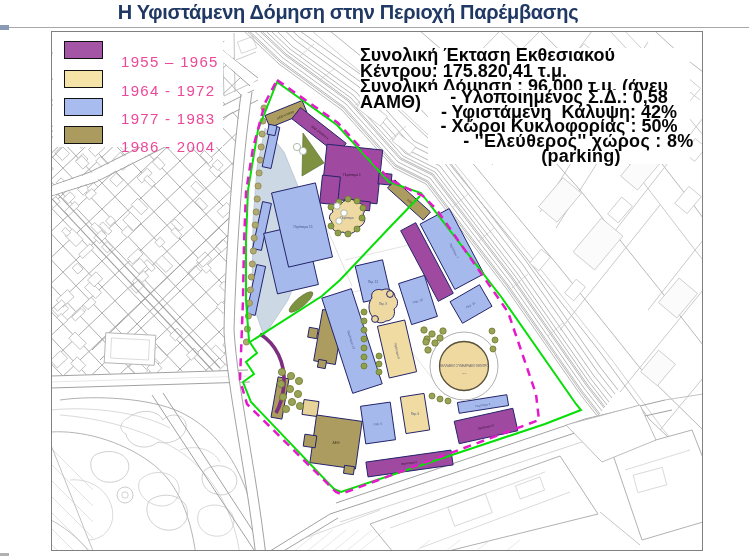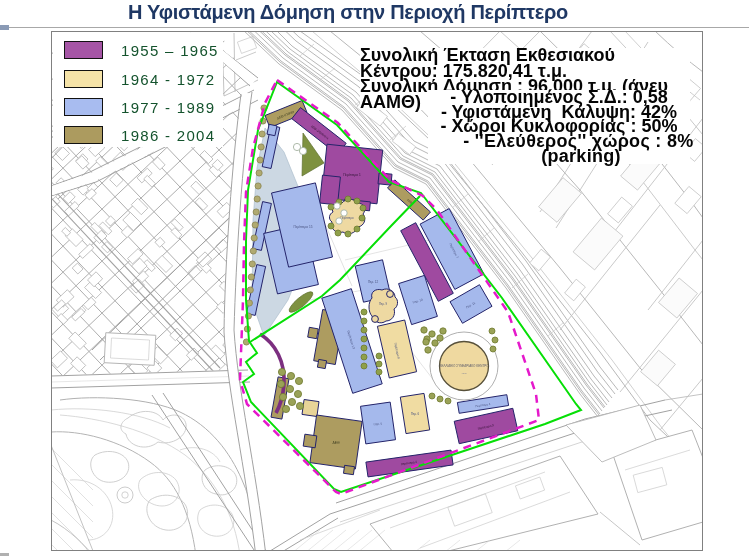--- a/index.html
+++ b/index.html
@@ -2,21 +2,21 @@
 <html><head><meta charset="utf-8">
 <style>
   html,body { margin:0; padding:0; background:#ffffff; width:749px; height:558px; overflow:hidden;
              font-family:"Liberation Sans", sans-serif; }
   .title { position:absolute; left:0; top:1px; width:696px; text-align:center;
            font-size:20px; font-weight:bold; color:#1f3864; letter-spacing:-0.3px; }
   .hline { position:absolute; left:0; top:27px; width:749px; height:1px; background:#a8a8a8; }
   .hmark { position:absolute; left:0; top:25px; width:9px; height:5px; background:#8a9ab5; }
   .legend { position:absolute; left:53px; top:33px; width:170px; height:114px; background:#ffffff; }
   .sw { position:absolute; left:11px; width:37px; height:16px; border:1.6px solid #111111; }
-  .lt { position:absolute; left:68px; font-size:15px; letter-spacing:1.3px; color:#14532d; white-space:nowrap; }
+  .lt { position:absolute; left:68px; font-size:15px; letter-spacing:1.3px; color:#ec4899; white-space:nowrap;margin-top:11px; }
   .info { position:absolute; background:#ffffff; color:#050505; font-weight:bold; font-size:18px; }
   .map { position:absolute; left:0; top:0; }
 </style></head>
 <body>
 <svg class="map" width="749" height="558" viewBox="0 0 749 558">
 <rect x="0" y="0" width="749" height="558" fill="#ffffff"></rect>
 <defs>
 <clipPath id="mapclip">
         <rect x="51.5" y="31.5" width="651" height="519"></rect>
       </clipPath>
@@ -447,28 +447,28 @@
 <circle cx="339.0" cy="221.0" r="3.2" fill="#ffffff" stroke="#a5b2a0" stroke-width="0.9"></circle>
 <path d="M277,82 L337,125 L389,182 L421,193 L502,298 L576,404 L581,410 L545,424 L341,492 L334,489 L251,402 L243,382 L254,374 L246,362 L257,353 L249,341 L246,300 L246,240 L248,190 L258,130 Z" fill="none" stroke="#06df06" stroke-width="2.0"></path>
 <path d="M420,196 L391,226 L340,280 L322,296 L250,342" fill="none" stroke="#06df06" stroke-width="2.0"></path>
 <path d="M277,80 L338,123 L390,180 L423,196 L437,210 L508,312 L536,394 L539,420 L341,494 L336,492 L247,404 L240,380 L243,300 L244,244 L246,192 L253,148 L265,103 Z" fill="none" stroke="#e519cb" stroke-width="2.5" stroke-dasharray="8 6"></path>
 </g>
 <rect x="51.5" y="31.5" width="651" height="519" fill="none" stroke="#808080" stroke-width="1"></rect>
 </svg>
 <div class="hline"></div>
 <div class="hmark"></div>
 <div style="position:absolute; left:0; top:553px; width:9px; height:3px; background:#b0b0b0;"></div>
-<div class="title">Η Υφιστάμενη Δόμηση στην Περιοχή Περίπτερο</div>
+<div class="title">Η Υφιστάμενη Δόμηση στην Περιοχή Παρέμβασης</div>
 <div class="legend">
   <div class="sw" style="top:8px;  background:#a555a5;"></div>
     <div class="lt" style="top:9px;">1955 – 1965</div>
   <div class="sw" style="top:37px; background:#f5e3a8;"></div>
     <div class="lt" style="top:38px;">1964 - 1972</div>
   <div class="sw" style="top:65px; background:#a8bcf0;"></div>
-    <div class="lt" style="top:66px;">1977 - 1989</div>
+    <div class="lt" style="top:66px;">1977 - 1983</div>
   <div class="sw" style="top:93px; background:#ac9b5f;"></div>
     <div class="lt" style="top:94px;">1986 - 2004</div>
 </div>
 <div class="info" style="left:360px; top:48px; width:330px; line-height:15.5px;">
   Συνολική Έκταση Εκθεσιακού Κέντρου: 175.820,41 τ.μ.<br>
   Συνολική Δόμηση : 96.000 τ.μ. (άνευ ΑΑΜΘ)
 </div>
 <div class="info" style="left:428px; top:90px; width:262px; text-align:center; line-height:14.7px;">
   - Υλοποιημένος Σ.Δ.: 0,58<br>
   - Υφιστάμενη&nbsp; Κάλυψη: 42%<br>

